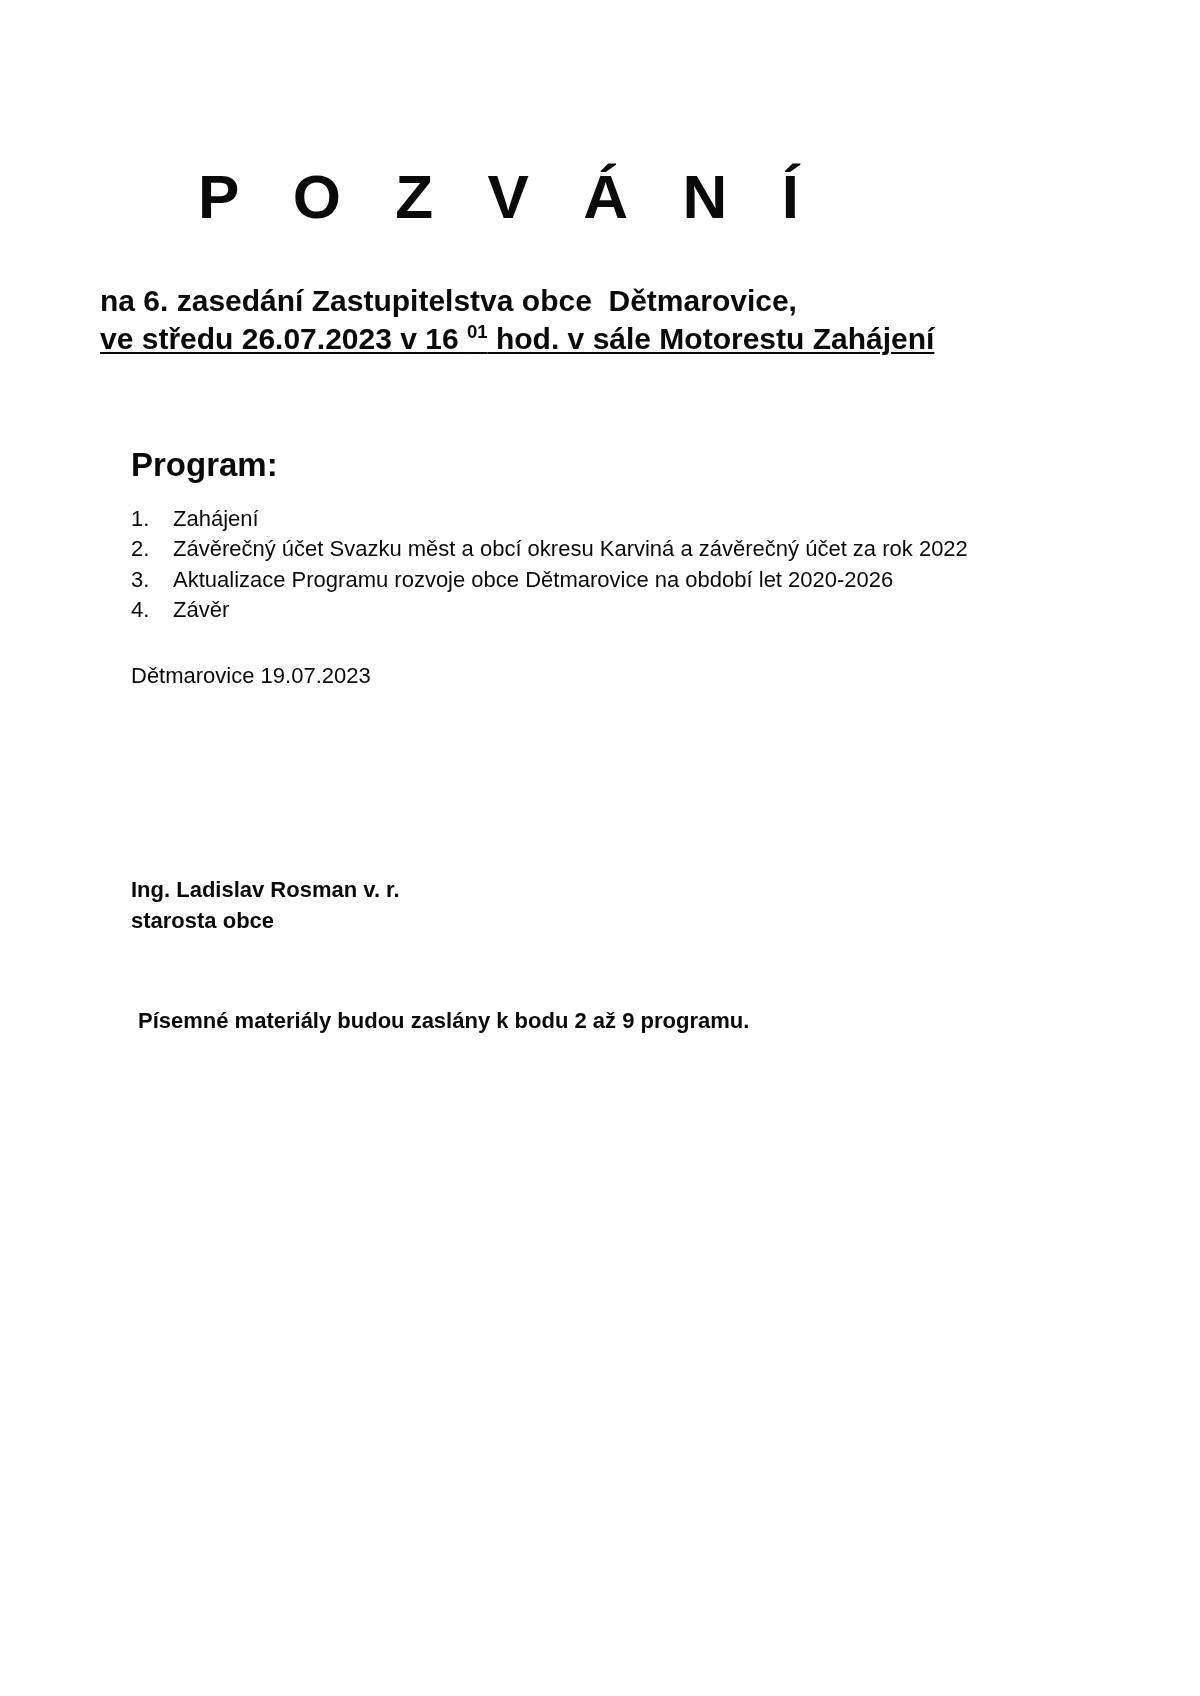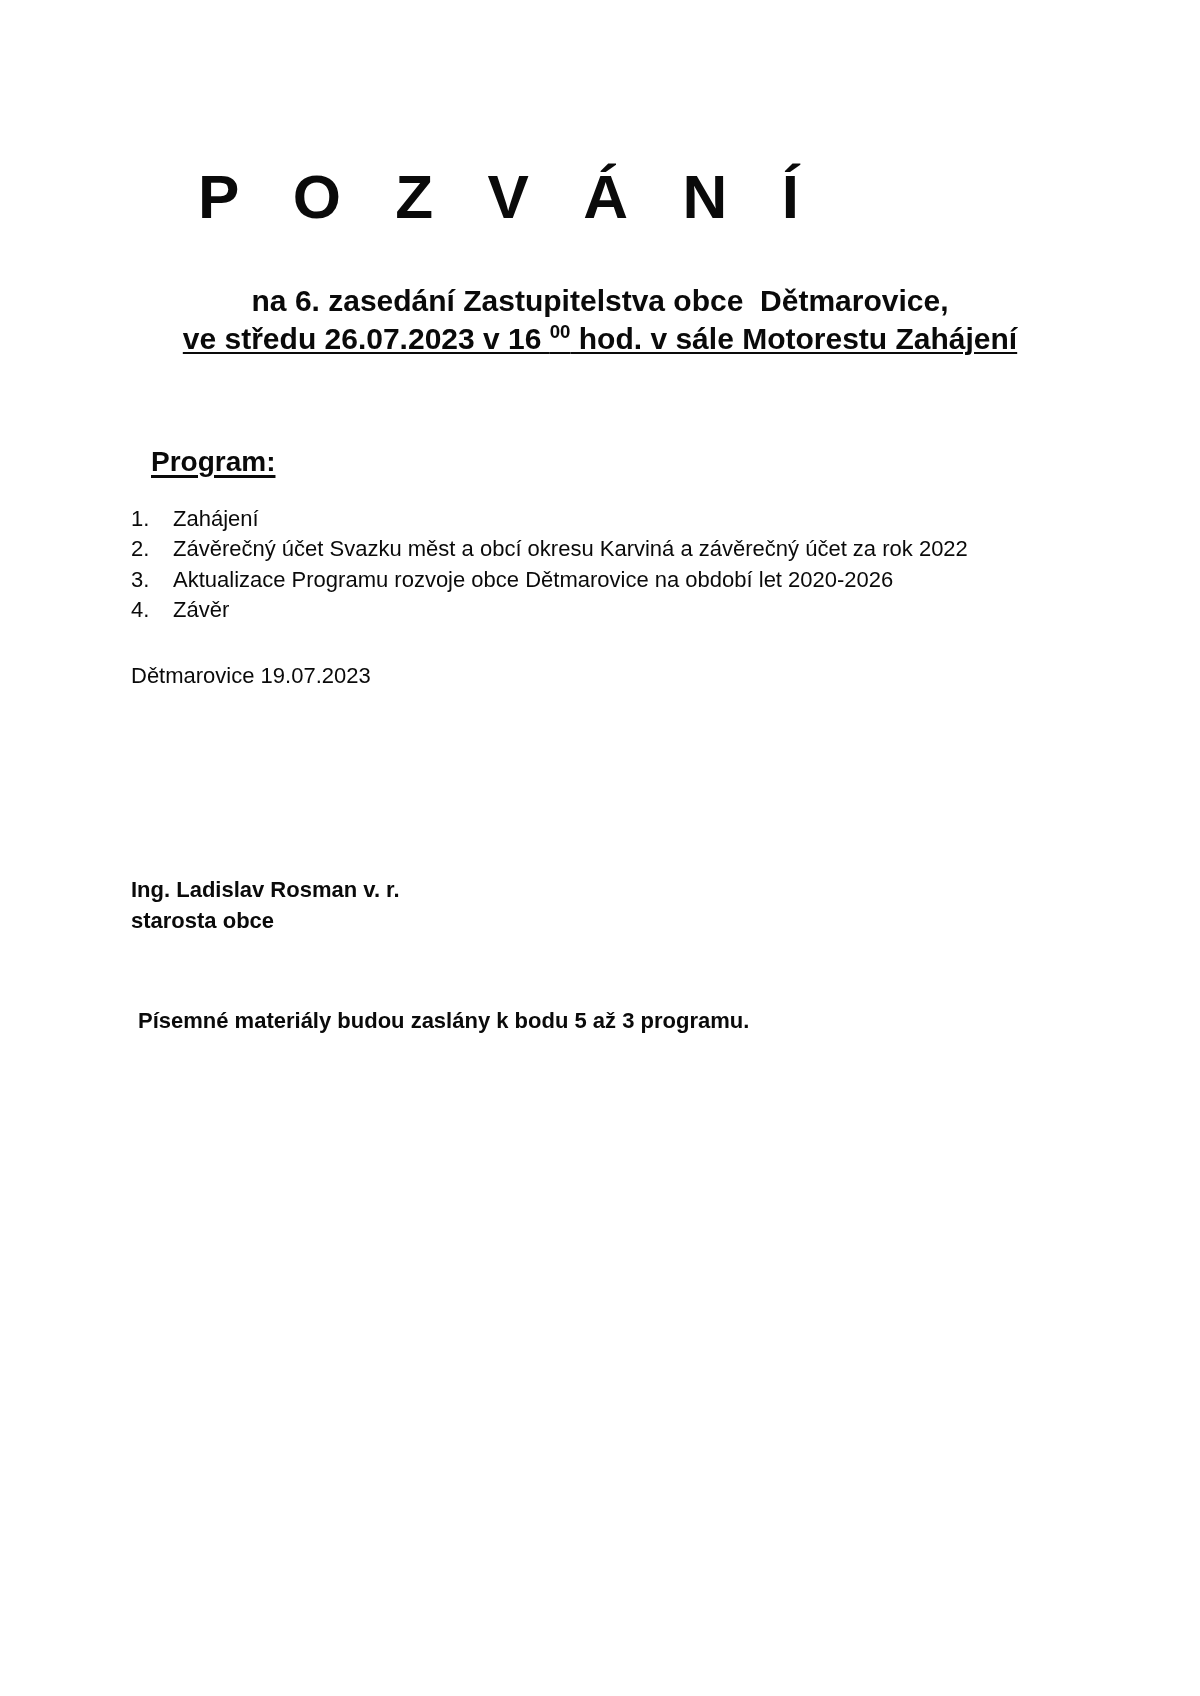--- a/index.html
+++ b/index.html
@@ -37,21 +37,21 @@
     line-height: 1.05;
     white-space: pre;
   }
 
   
   .subtitle-block {
     position: absolute;
     top: 282px;
     left: 100px;
     width: 1000px;
-    text-align: center;
+    text-align: left;
     line-height: 1.26;
   }
   .subtitle-line1 {
     font-size: 30px;
     font-weight: 700;
     white-space: pre;
   }
   .subtitle-line2 {
     font-size: 29px;
     font-weight: 400;
@@ -70,27 +70,25 @@
     vertical-align: super;
     line-height: 0;
     font-weight: 700;
   }
 
   
   .program-heading {
     position: absolute;
     top: 446px;
     left: 131px;
-    font-size: 28px;
+    font-size: 33px;
     font-weight: 700;
-    text-decoration: underline;
     text-underline-offset: 4px;
     text-decoration-thickness: 3px;
     white-space: pre;
-    margin-left: 20px;
   }
 
   
   .program-list {
     position: absolute;
     top: 504px;
     left: 131px;
     width: 940px;
   }
   .program-item {
@@ -143,21 +141,21 @@
 </style>
 </head>
 <body>
 
 <div class="page">
 
   <h1 class="doc-title">P O Z V Á N Í</h1>
 
   <div class="subtitle-block">
     <div class="subtitle-line1">na 6. zasedání Zastupitelstva obce  Dětmarovice,</div>
-    <div class="subtitle-line3"><span>ve středu 26.07.2023 v 16 </span><span class="sup">00</span><span> hod. v sále Motorestu Zahájení</span></div>
+    <div class="subtitle-line3"><span>ve středu 26.07.2023 v 16 </span><span class="sup">01</span><span> hod. v sále Motorestu Zahájení</span></div>
   </div>
 
   <div class="program-heading">Program:</div>
 
   <ol class="program-list" style="list-style:none;margin:0;padding:0;">
     <li class="program-item">
       <span class="num">1.</span>
       <span class="txt">Zahájení</span>
     </li>
     <li class="program-item">
@@ -174,15 +172,15 @@
     </li>
   </ol>
 
   <div class="place-date">Dětmarovice 19.07.2023</div>
 
   <div class="signature">
     <div>Ing. Ladislav Rosman v. r.</div>
     <div>starosta obce</div>
   </div>
 
-  <div class="footer-note">Písemné materiály budou zaslány k bodu 5 až 3 programu.</div>
+  <div class="footer-note">Písemné materiály budou zaslány k bodu 2 až 9 programu.</div>
 
 </div>
 
 </body></html>

